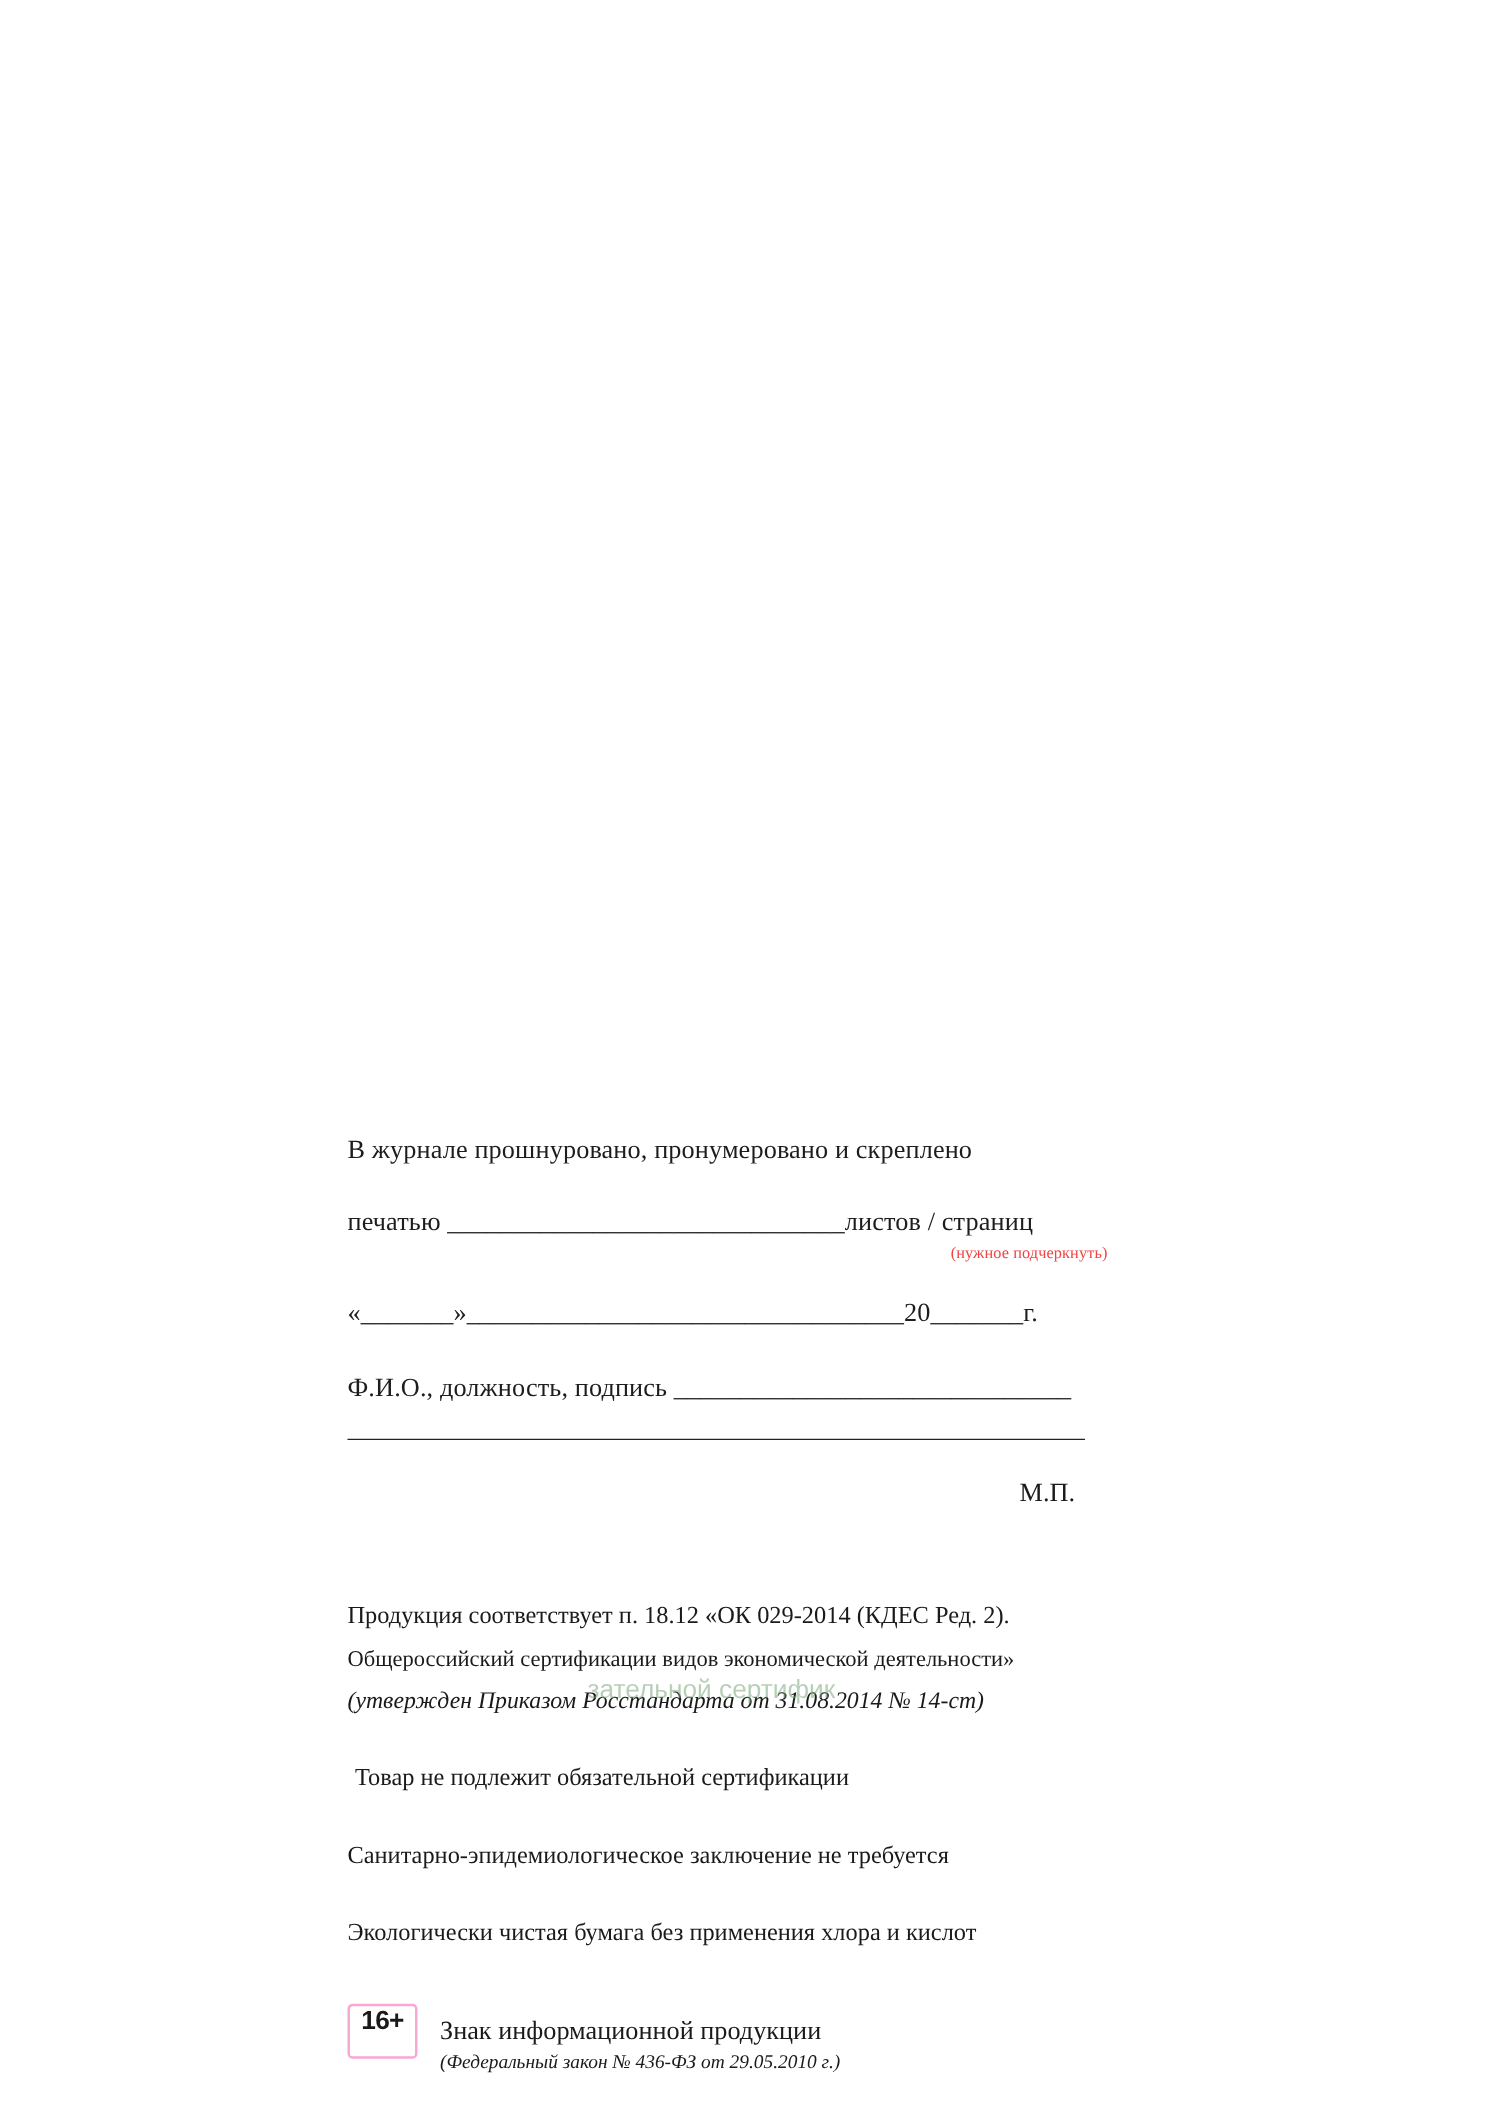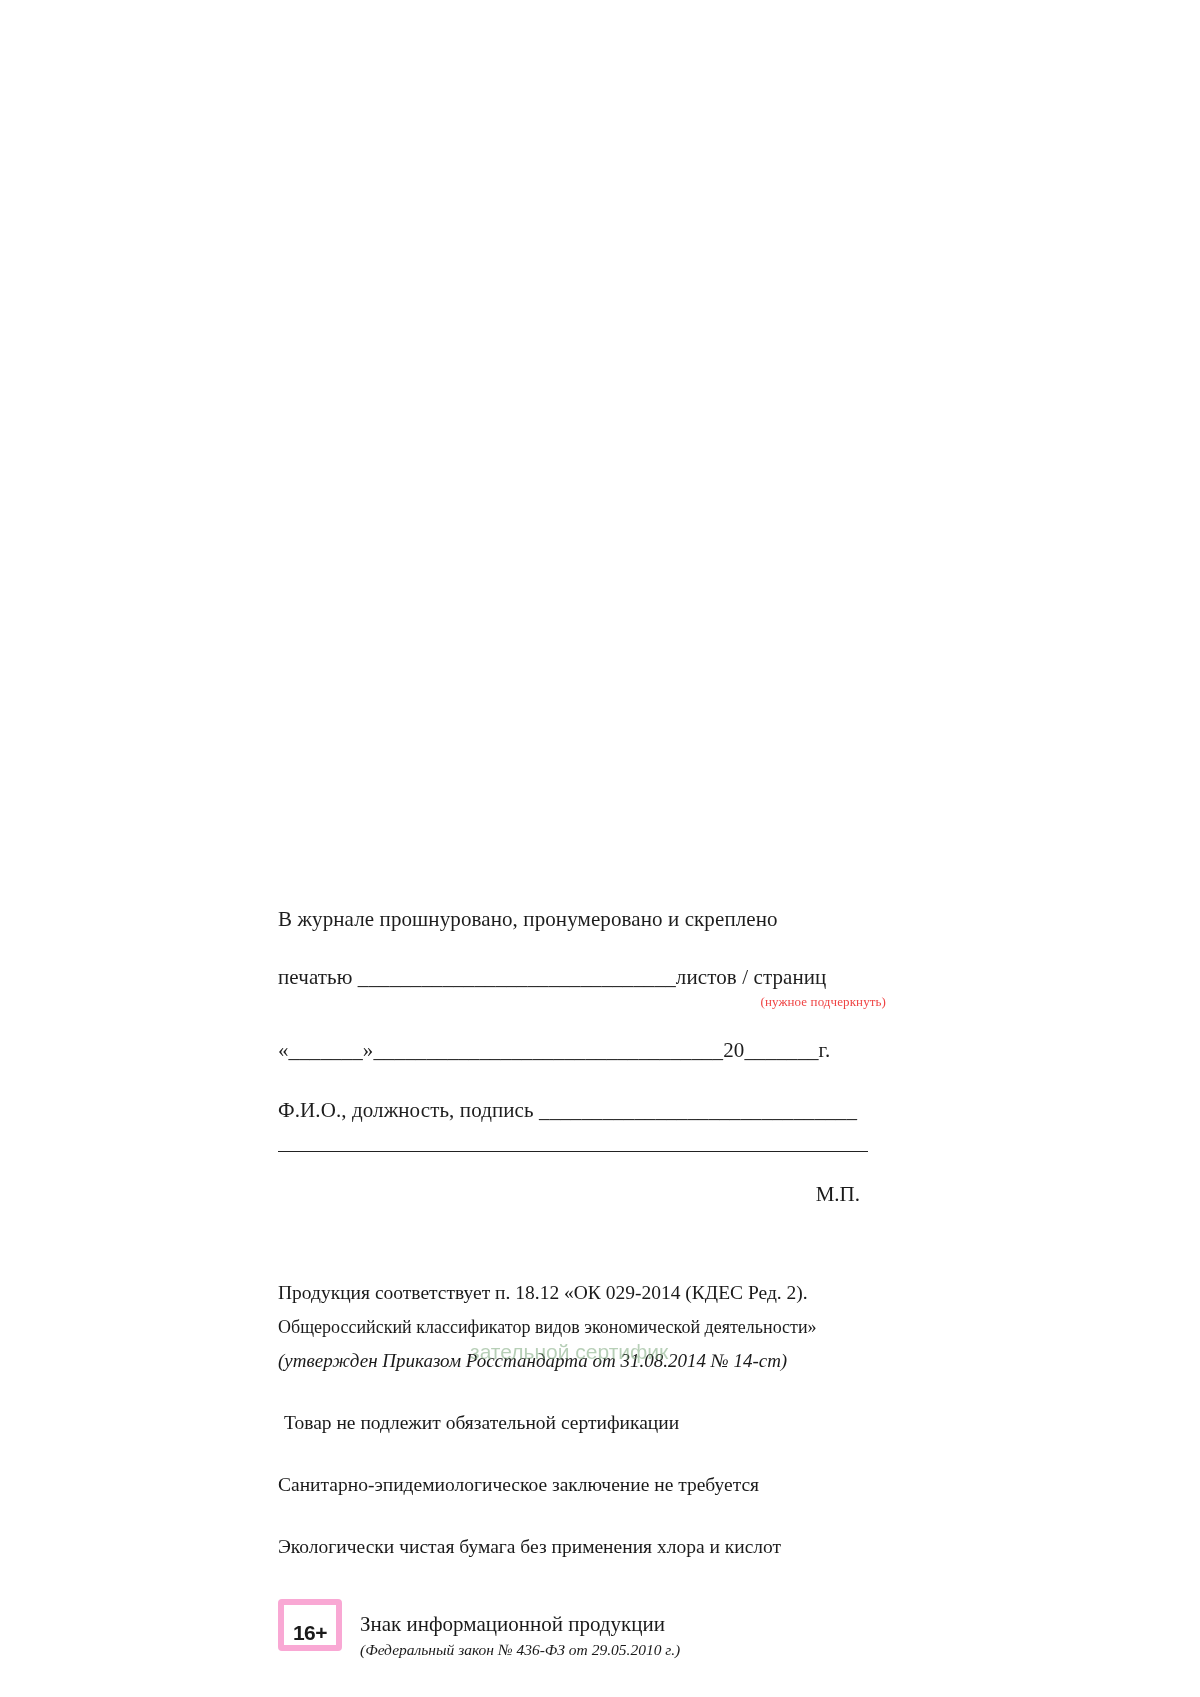--- a/index.html
+++ b/index.html
@@ -119,24 +119,24 @@
 
   
   .age-row {
     display: flex;
     align-items: center;
     margin-top: 30px;
   }
   .age-badge {
     width: 52px;
     height: 40px;
-    border: 6px solid #f9a8d4;
+    border: 2px solid #f9a8d4;
     border-radius: 4px;
     display: flex;
-    align-items: flex-end;
+    align-items: flex-start;
     justify-content: center;
     margin-right: 18px;
     flex: 0 0 auto;
   }
   .age-badge span {
     font-family: "Liberation Sans", sans-serif;
     font-weight: bold;
     font-size: 21px;
     letter-spacing: -0.5px;
   }
@@ -167,21 +167,21 @@
 
     <div class="line row-date">«_______»_________________________________20_______г.</div>
 
     <div class="line row-fio">Ф.И.О., должность, подпись ______________________________</div>
 
     <div class="long-rule"></div>
 
     <div class="mp">М.П.</div>
 
     <div class="para">Продукция соответствует п. 18.12 «ОК 029-2014 (КДЕС Ред. 2).</div>
-    <div class="para para-small">Общероссийский классификатор видов экономической деятельности»</div>
+    <div class="para para-small">Общероссийский сертификации видов экономической деятельности»</div>
     <div class="para italic gap-34">(утвержден Приказом Росстандарта от 31.08.2014 № 14-ст)</div>
 
     <div class="para gap-34 indent-1">Товар не подлежит обязательной сертификации</div>
 
     <div class="para gap-34">Санитарно-эпидемиологическое заключение не требуется</div>
 
     <div class="para gap-26">Экологически чистая бумага без применения хлора и кислот</div>
 
     <div class="age-row">
       <div class="age-badge">

